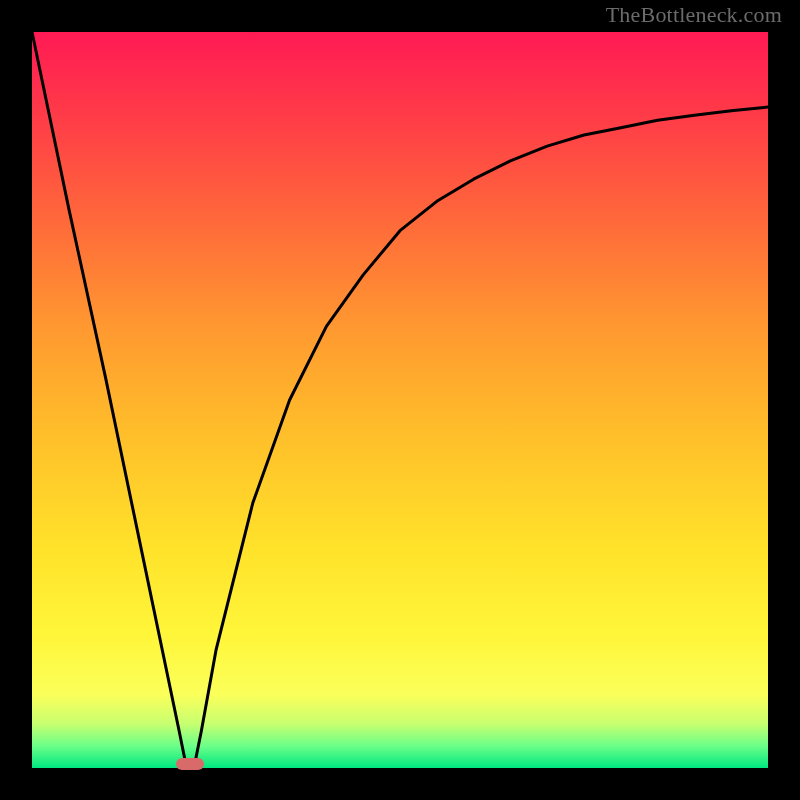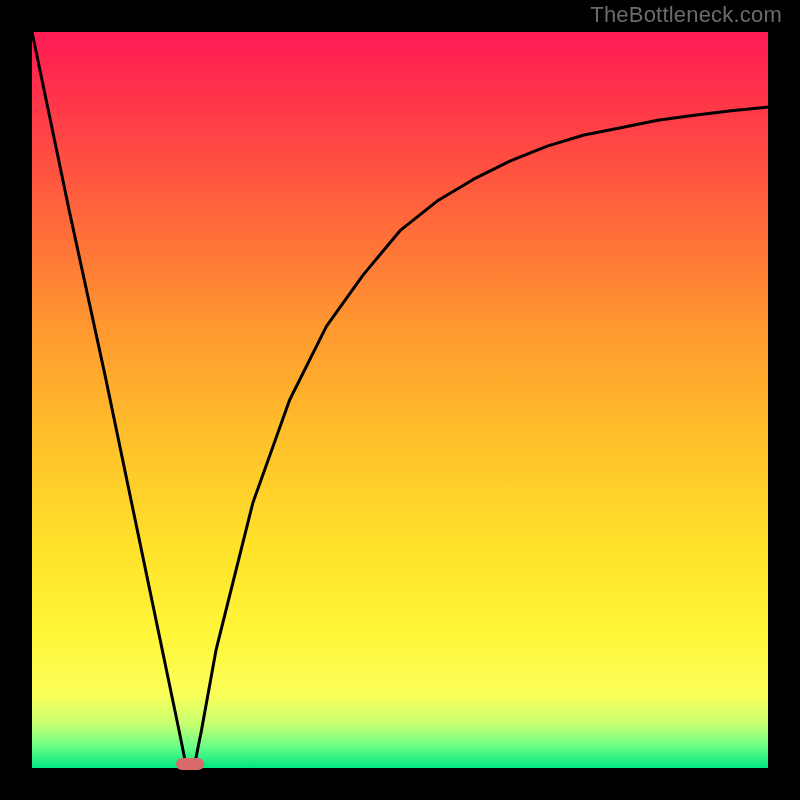--- a/index.html
+++ b/index.html
@@ -11,20 +11,21 @@
     overflow: hidden;
     font-family: Arial, Helvetica, sans-serif;
   }
   .frame {
     position: absolute;
     left: 0;
     top: 0;
     width: 800px;
     height: 800px;
     background: #000;
+    font-family: Liberation Serif, serif;
   }
   .watermark {
     position: absolute;
     top: 2px;
     right: 18px;
     color: #6b6b6b;
     font-size: 22px;
     letter-spacing: 0.2px;
     font-weight: 400;
     user-select: none;

